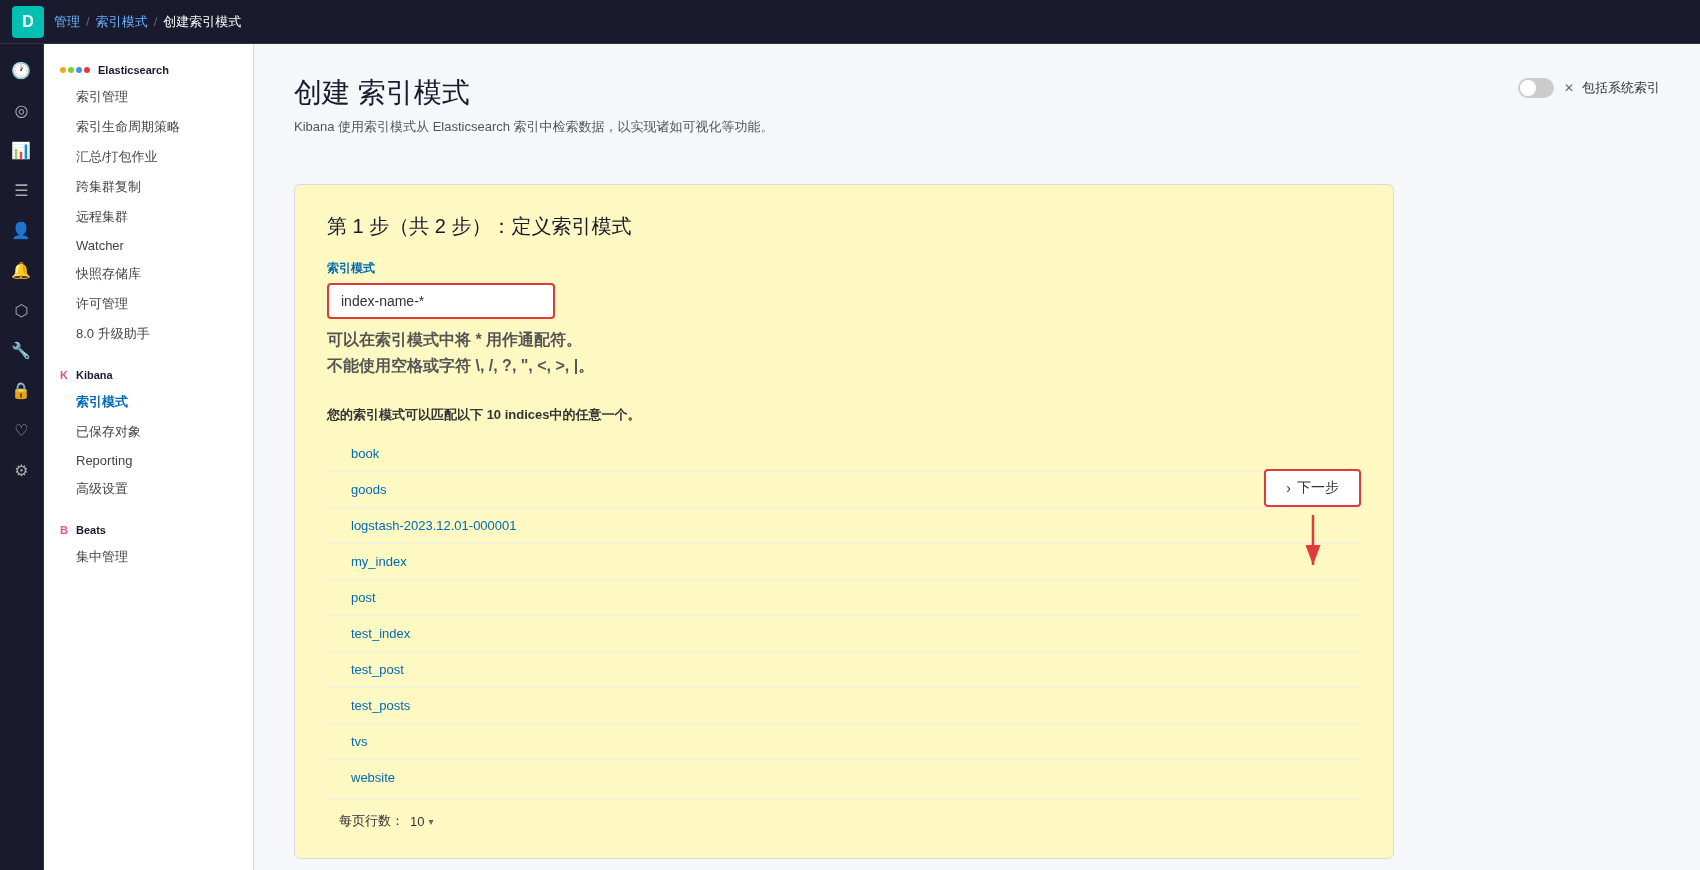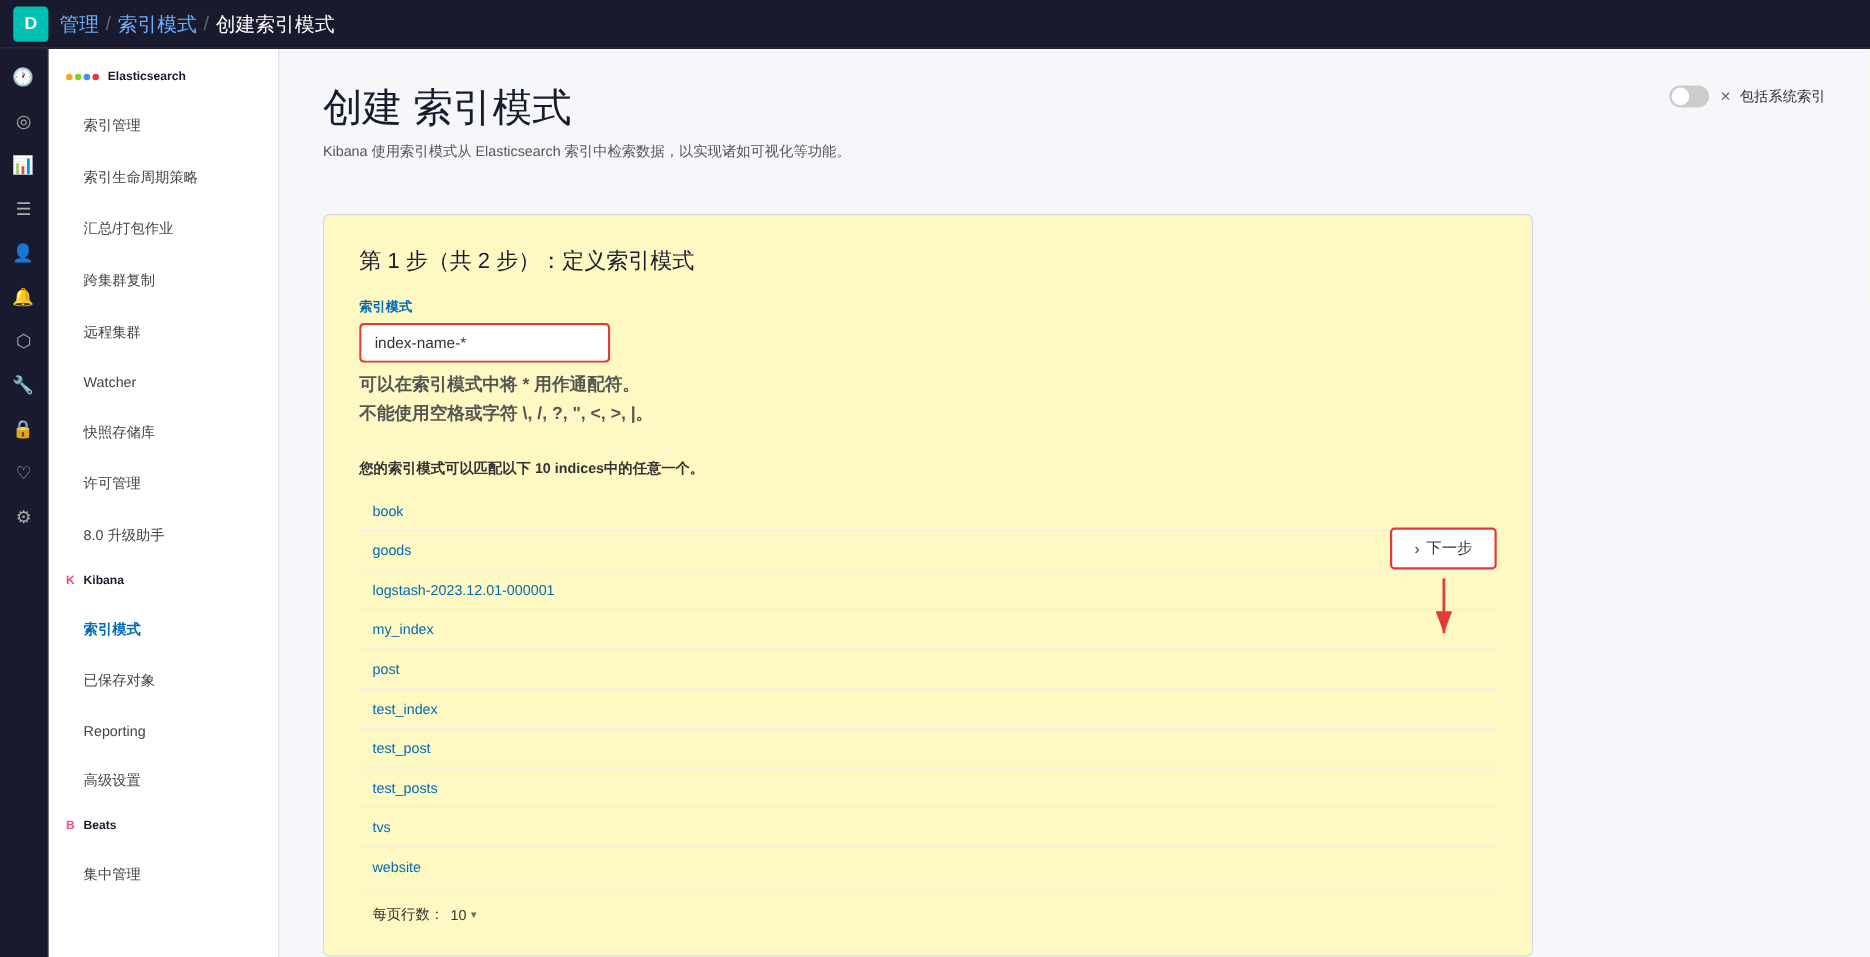--- a/index.html
+++ b/index.html
@@ -10,21 +10,21 @@
       position: fixed; top: 0; left: 0; right: 0; height: 44px;
       background: #1a1a2e; display: flex; align-items: center;
       padding: 0 12px; gap: 10px; z-index: 100; border-bottom: 1px solid #333;
     }
     .topbar-logo {
       width: 32px; height: 32px; background: #00bfb3; border-radius: 4px;
       display: flex; align-items: center; justify-content: center;
       color: white; font-weight: bold; font-size: 16px; flex-shrink: 0;
     }
     .topbar-breadcrumb {
-      display: flex; align-items: center; gap: 6px; color: #ccc; font-size: 18px;
+      display: flex; align-items: center; gap: 6px; color: #ccc; font-size: 13px;
     }
     .topbar-breadcrumb .sep { color: #666; }
     .topbar-breadcrumb .current { color: #fff; }
     .topbar-breadcrumb .link { color: #69b1ff; cursor: pointer; }
 
     
     .icon-sidebar {
       position: fixed; top: 44px; left: 0; bottom: 0; width: 44px;
       background: #1a1a2e; display: flex; flex-direction: column; align-items: center;
       padding: 8px 0; gap: 4px; z-index: 90; border-right: 1px solid #333;
@@ -40,32 +40,32 @@
       position: fixed; top: 44px; left: 44px; bottom: 0; width: 210px;
       background: #fff; border-right: 1px solid #d3dae6; overflow-y: auto;
       padding: 12px 0; z-index: 80;
     }
     .nav-section-title {
       display: flex; align-items: center; gap: 8px;
       padding: 8px 16px 6px; font-weight: 700; font-size: 11px; color: #1a1a2e;
     }
     .nav-item {
       padding: 6px 16px 6px 32px; font-size: 13px; color: #444;
-      cursor: pointer; white-space: nowrap; margin-top: 17px;
+      cursor: pointer; white-space: nowrap;
     }
     .nav-item.active { color: #006bb4; font-weight: 600; }
     .nav-section-divider { height: 12px; }
 
     
     .main-content {
       margin-top: 44px; margin-left: 254px; flex: 1; overflow-y: auto;
       padding: 30px 40px; background: #f5f7fa; min-height: calc(870px - 44px);
     }
 
-    .page-title { font-size: 36px; font-weight: 300; color: #1a1a2e; margin-bottom: 6px; }
+    .page-title { font-size: 28px; font-weight: 300; color: #1a1a2e; margin-bottom: 6px; }
     .page-subtitle { font-size: 13px; color: #555; margin-bottom: 24px; }
 
     .content-card {
       background: #fef9c3; border: 1px solid #d3dae6; border-radius: 6px;
       padding: 28px 32px; position: relative; max-width: 1100px;
     }
 
     .step-title { font-size: 20px; font-weight: 300; color: #1a1a2e; margin-bottom: 20px; }
 
     .field-label { font-size: 12px; color: #006bb4; font-weight: 600; margin-bottom: 6px; }
@@ -84,21 +84,21 @@
 
     .match-text { font-size: 13px; color: #333; margin-bottom: 12px; }
     .match-text span { font-weight: 600; }
 
     .indices-table { width: 100%; border-collapse: collapse; }
     .indices-table td {
       padding: 10px 12px; border-bottom: 1px solid #eee;
       font-size: 13px; color: #333;
     }
     .indices-table tr:last-child td { border-bottom: none; }
-    .index-link { color: #006bb4; cursor: pointer; }
+    .index-link { color: #006bb4; cursor: pointer; margin-left: 12px; }
 
     .pagination-row {
       display: flex; align-items: center; gap: 6px;
       padding: 12px 12px 0; font-size: 13px; color: #333; margin-top: 4px;
       border-top: 1px solid #eee;
     }
     .per-page-select {
       display: flex; align-items: center; gap: 4px; cursor: pointer; color: #333;
     }
     .chevron-down { font-size: 10px; color: #666; }

